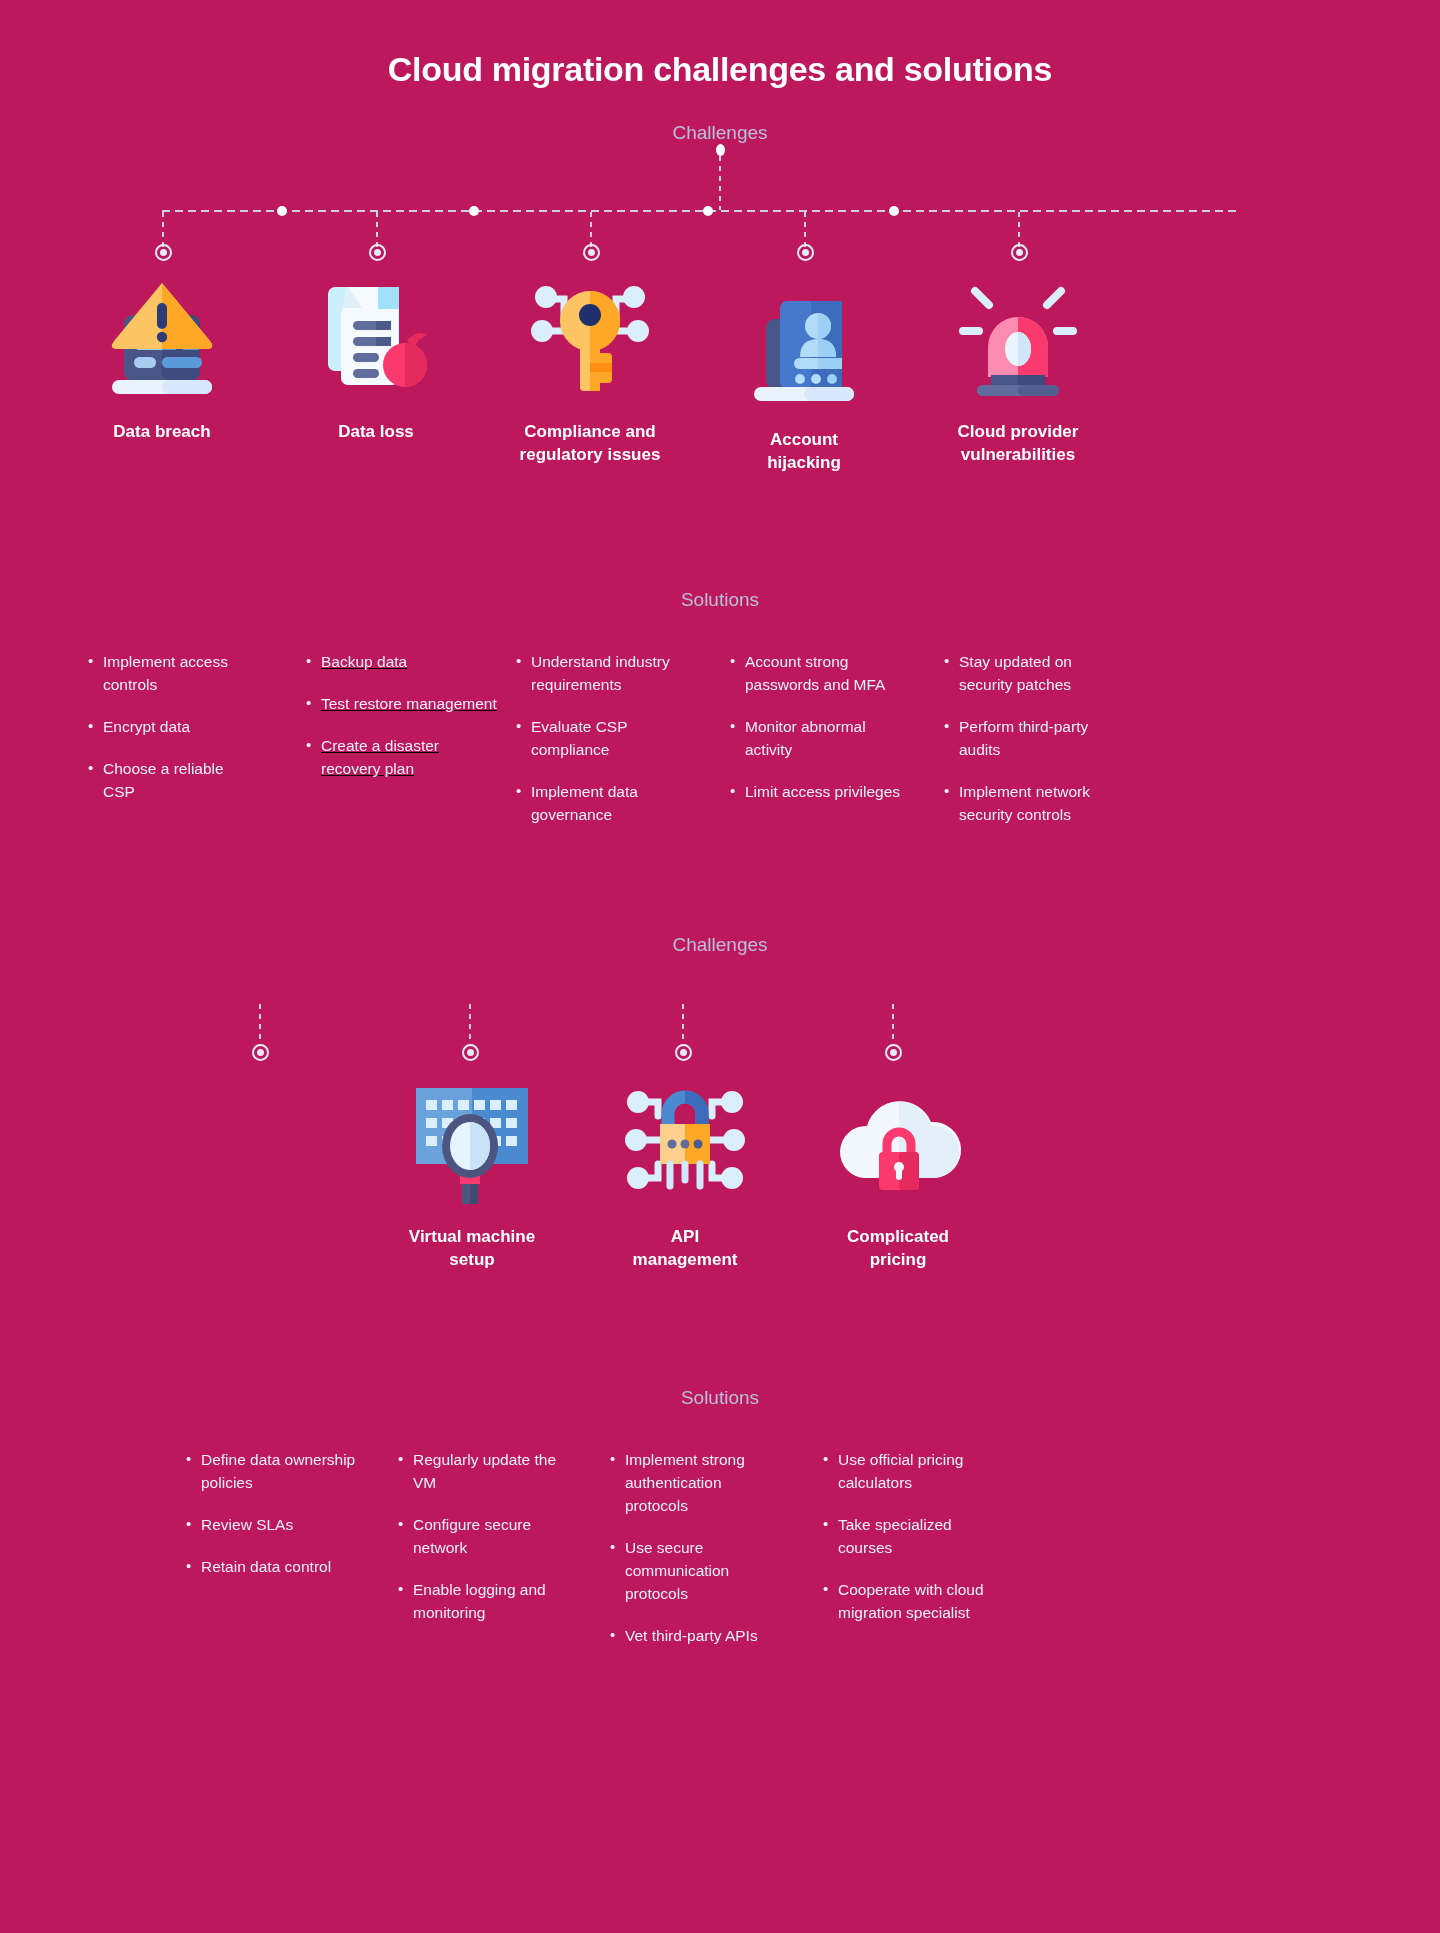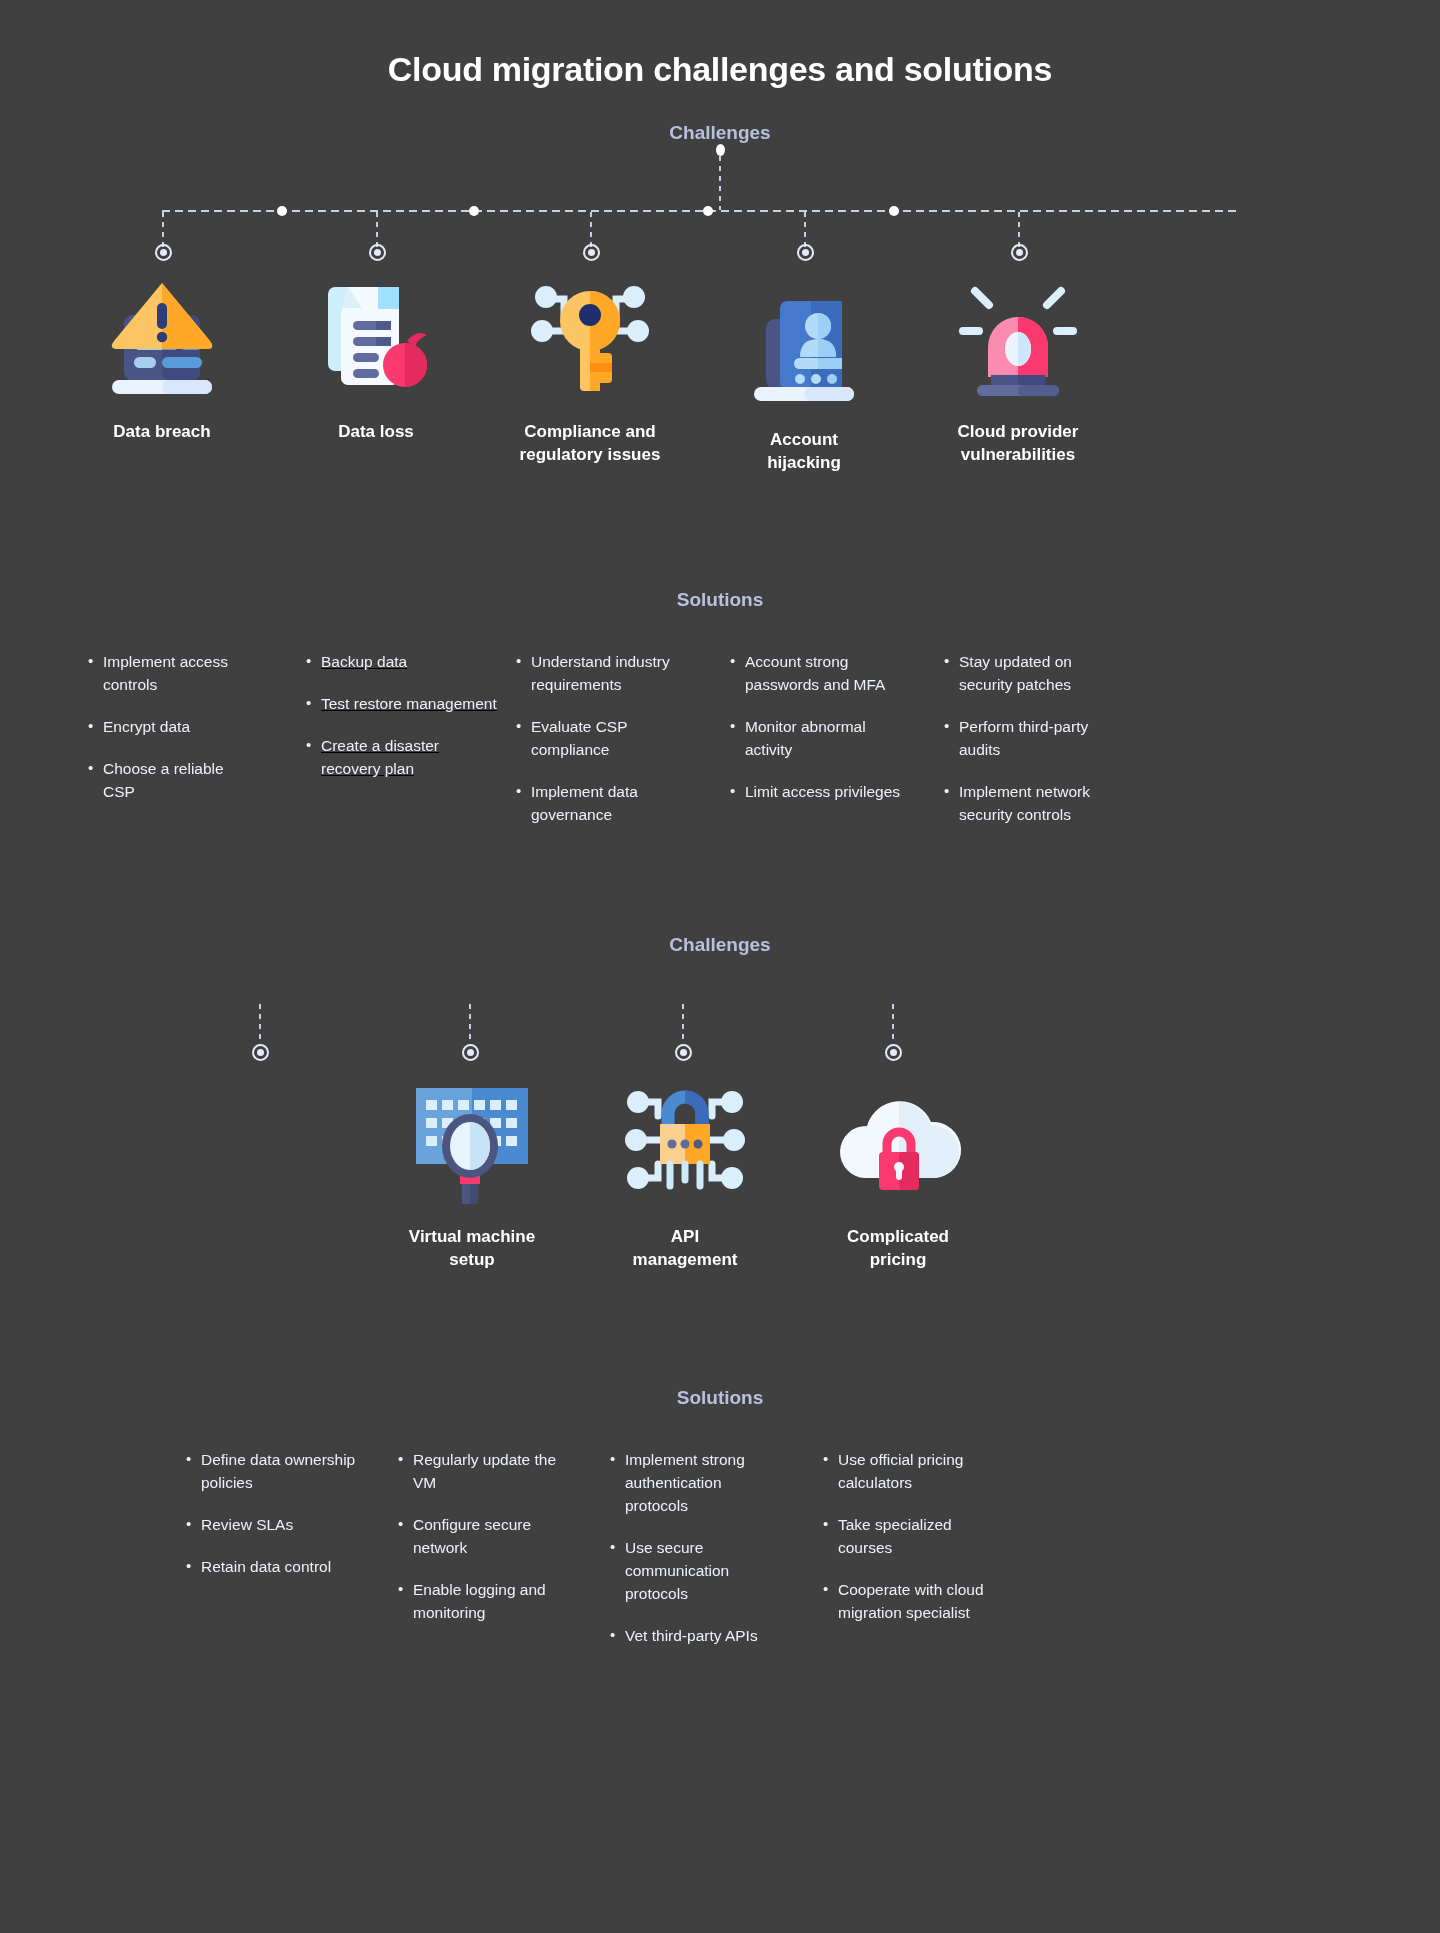--- a/index.html
+++ b/index.html
@@ -3,36 +3,36 @@
 <meta charset="utf-8">
 <style>
   * { box-sizing: border-box; margin: 0; padding: 0; }
   html, body {
     width: 1440px;
     height: 1933px;
     background: #20306e;
     font-family: "Liberation Sans", sans-serif;
     overflow: hidden;
   }
-  .page { position: relative; width: 1440px; height: 1933px; background: #404040; }
+  .page { position: relative; width: 1440px; height: 1933px; background: #be185d; }
 
   .title {
     text-align: center;
     color: #ffffff;
     font-size: 34px;
     font-weight: bold;
     letter-spacing: -0.3px;
     padding-top: 50px;
   }
 
   .section-label {
     text-align: center;
     color: #b9c0dd;
     font-size: 19px;
-    font-weight: bold;
+    font-weight: normal;
   }
 
   
   .connectors { position: relative; height: 125px; }
   .stem-dot {
     position: absolute; width: 9px; height: 12px; border-radius: 50%;
     background: #ffffff; left: 50%; margin-left: -4.5px; top: 0;
   }
   .stem-line {
     position: absolute; left: 50%; margin-left: -1px; top: 12px;

